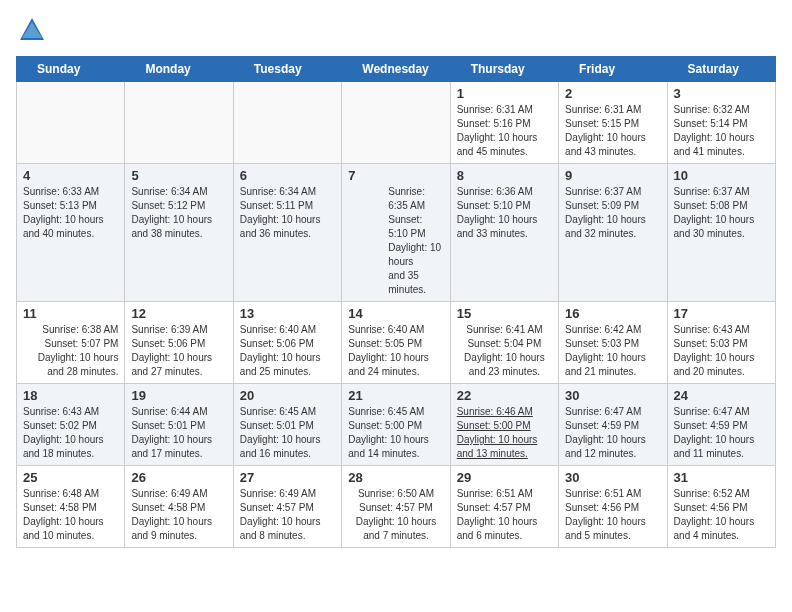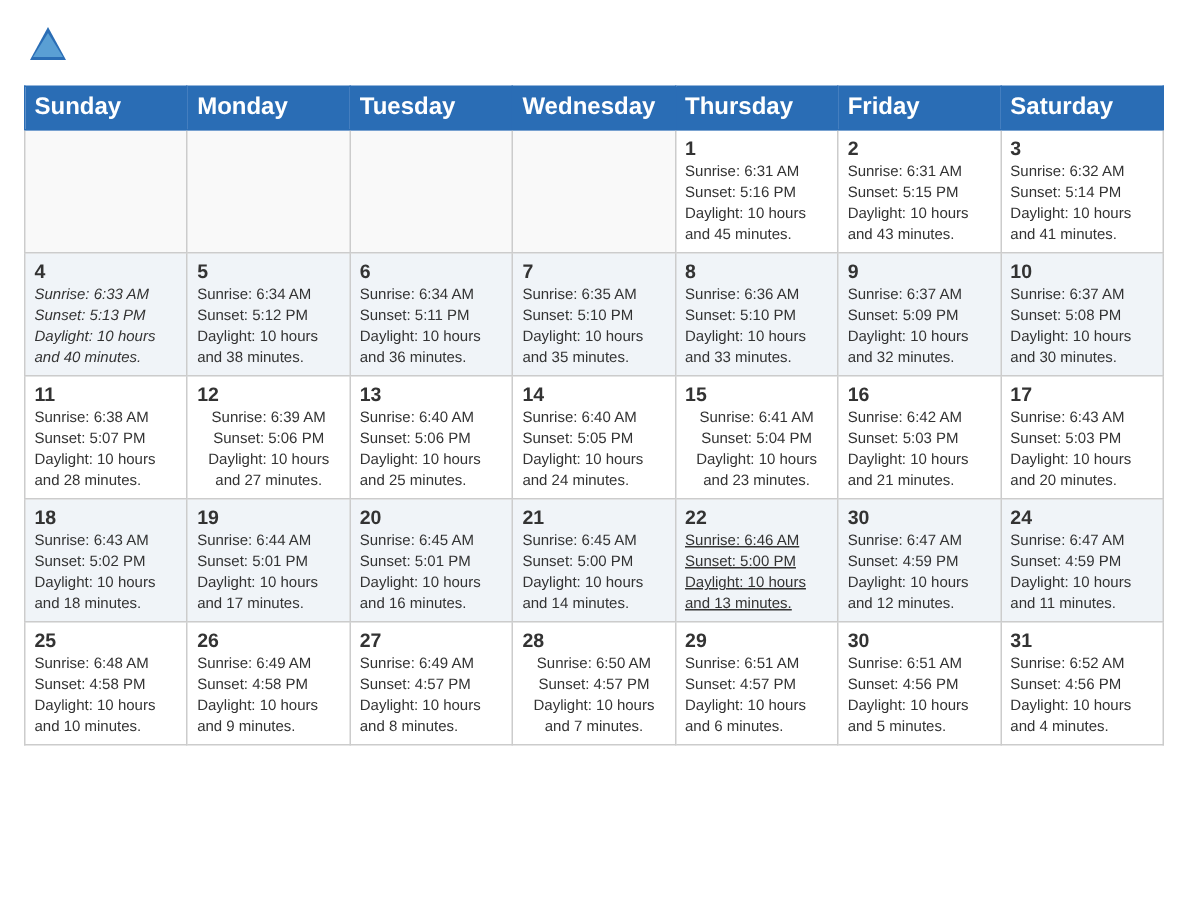--- a/index.html
+++ b/index.html
@@ -51,23 +51,23 @@
       font-size: 15px;
       color: #333;
     }
     table {
       width: 100%;
       border-collapse: collapse;
     }
     thead th {
       background: #2a6db5;
       color: #fff;
-      font-size: 16px;
-      font-weight: bold;
-      padding: 5px 6px;
+      font-size: 12px;
+      font-weight: bold;
+      padding: 5px 20px;
       text-align: left;
       border: 1px solid #2a6db5;
     }
     tbody td {
       border: 1px solid #ccc;
       vertical-align: top;
       padding: 4px 6px;
       font-size: 10.5px;
       color: #333;
       width: calc(100% / 7);
@@ -149,42 +149,42 @@
           <div class="day-number">3</div>
           <div class="day-info" style="white-space: pre-line;">Sunrise: 6:32 AM
 Sunset: 5:14 PM
 Daylight: 10 hours
 and 41 minutes.</div>
         </td>
       </tr>
       <tr>
         <td>
           <div class="day-number">4</div>
-          <div class="day-info" style="white-space: pre-line; font-style: italic;">Sunrise: 6:33 AM
+          <div class="day-info" style="white-space: pre-line;">Sunrise: 6:33 AM
 Sunset: 5:13 PM
 Daylight: 10 hours
 and 40 minutes.</div>
         </td>
         <td>
           <div class="day-number">5</div>
           <div class="day-info" style="white-space: pre-line;">Sunrise: 6:34 AM
 Sunset: 5:12 PM
 Daylight: 10 hours
 and 38 minutes.</div>
         </td>
         <td>
           <div class="day-number">6</div>
           <div class="day-info" style="white-space: pre-line;">Sunrise: 6:34 AM
 Sunset: 5:11 PM
 Daylight: 10 hours
 and 36 minutes.</div>
         </td>
         <td>
           <div class="day-number">7</div>
-          <div class="day-info" style="white-space: pre-line;">Sunrise: 6:35 AM
+          <div class="day-info" style="white-space: pre-line; margin-left: 40px;">Sunrise: 6:35 AM
 Sunset: 5:10 PM
 Daylight: 10 hours
 and 35 minutes.</div>
         </td>
         <td>
           <div class="day-number">8</div>
           <div class="day-info" style="white-space: pre-line;">Sunrise: 6:36 AM
 Sunset: 5:10 PM
 Daylight: 10 hours
 and 33 minutes.</div>
@@ -200,28 +200,28 @@
           <div class="day-number">10</div>
           <div class="day-info" style="white-space: pre-line;">Sunrise: 6:37 AM
 Sunset: 5:08 PM
 Daylight: 10 hours
 and 30 minutes.</div>
         </td>
       </tr>
       <tr>
         <td>
           <div class="day-number">11</div>
-          <div class="day-info" style="white-space: pre-line;">Sunrise: 6:38 AM
+          <div class="day-info" style="white-space: pre-line; text-align: right;">Sunrise: 6:38 AM
 Sunset: 5:07 PM
 Daylight: 10 hours
 and 28 minutes.</div>
         </td>
         <td>
           <div class="day-number">12</div>
-          <div class="day-info" style="white-space: pre-line; text-align: center;">Sunrise: 6:39 AM
+          <div class="day-info" style="white-space: pre-line;">Sunrise: 6:39 AM
 Sunset: 5:06 PM
 Daylight: 10 hours
 and 27 minutes.</div>
         </td>
         <td>
           <div class="day-number">13</div>
           <div class="day-info" style="white-space: pre-line;">Sunrise: 6:40 AM
 Sunset: 5:06 PM
 Daylight: 10 hours
 and 25 minutes.</div>

